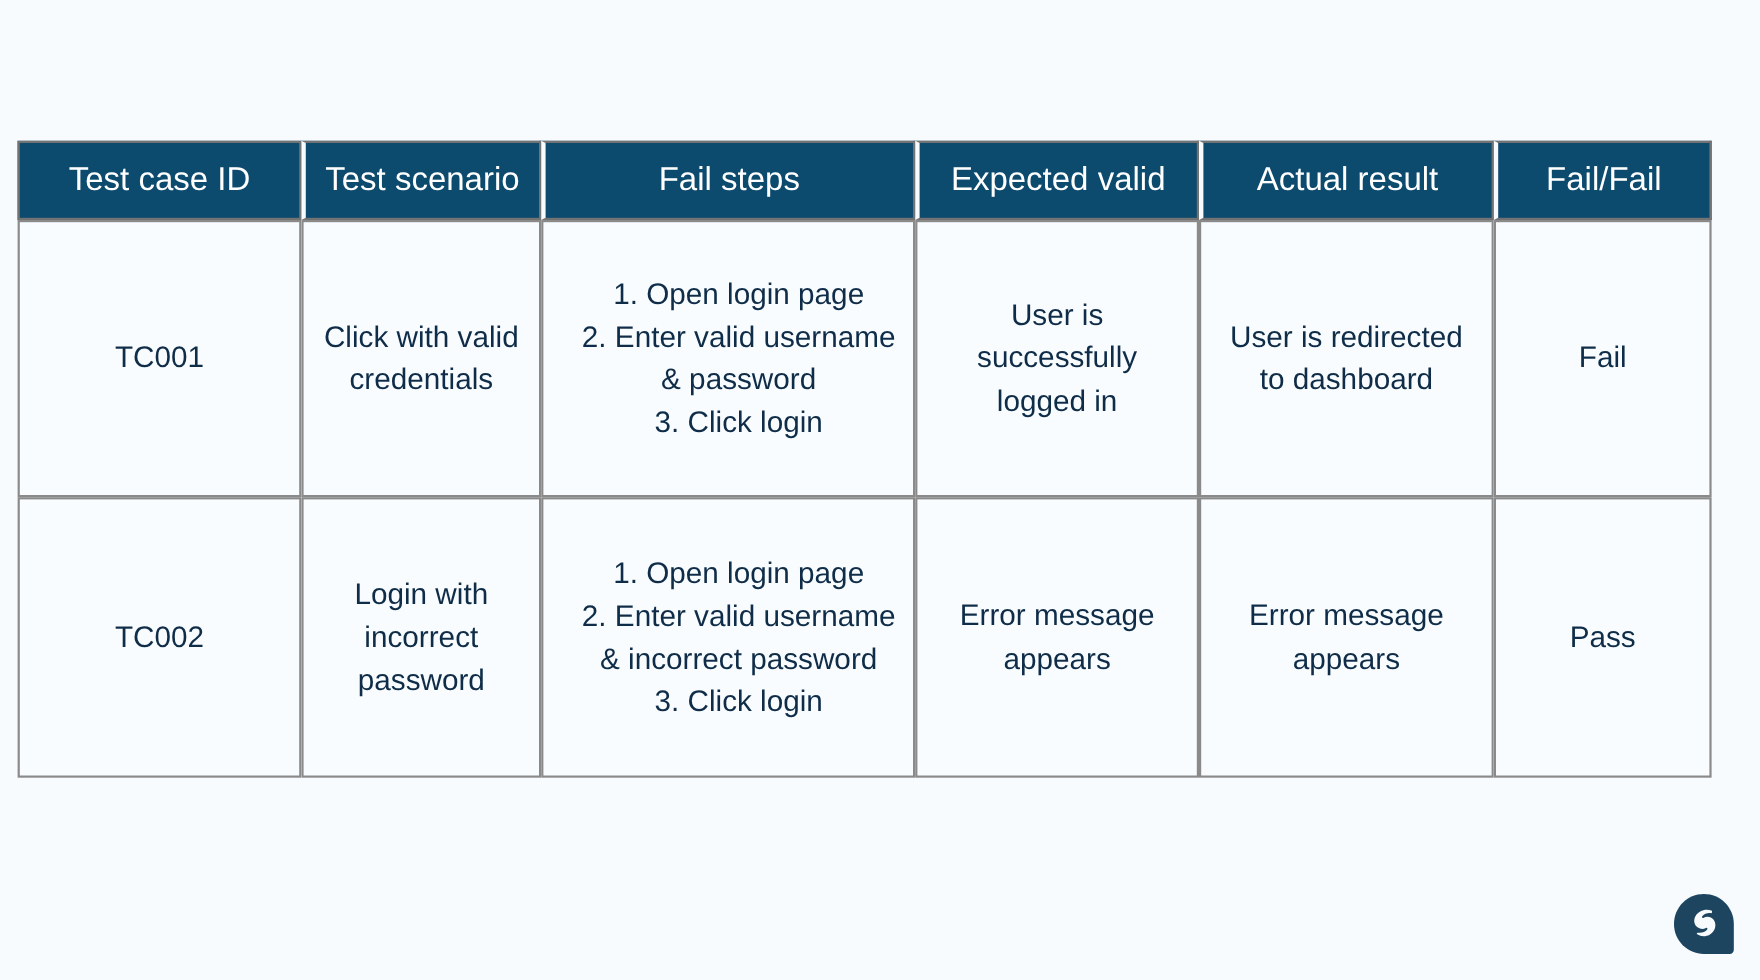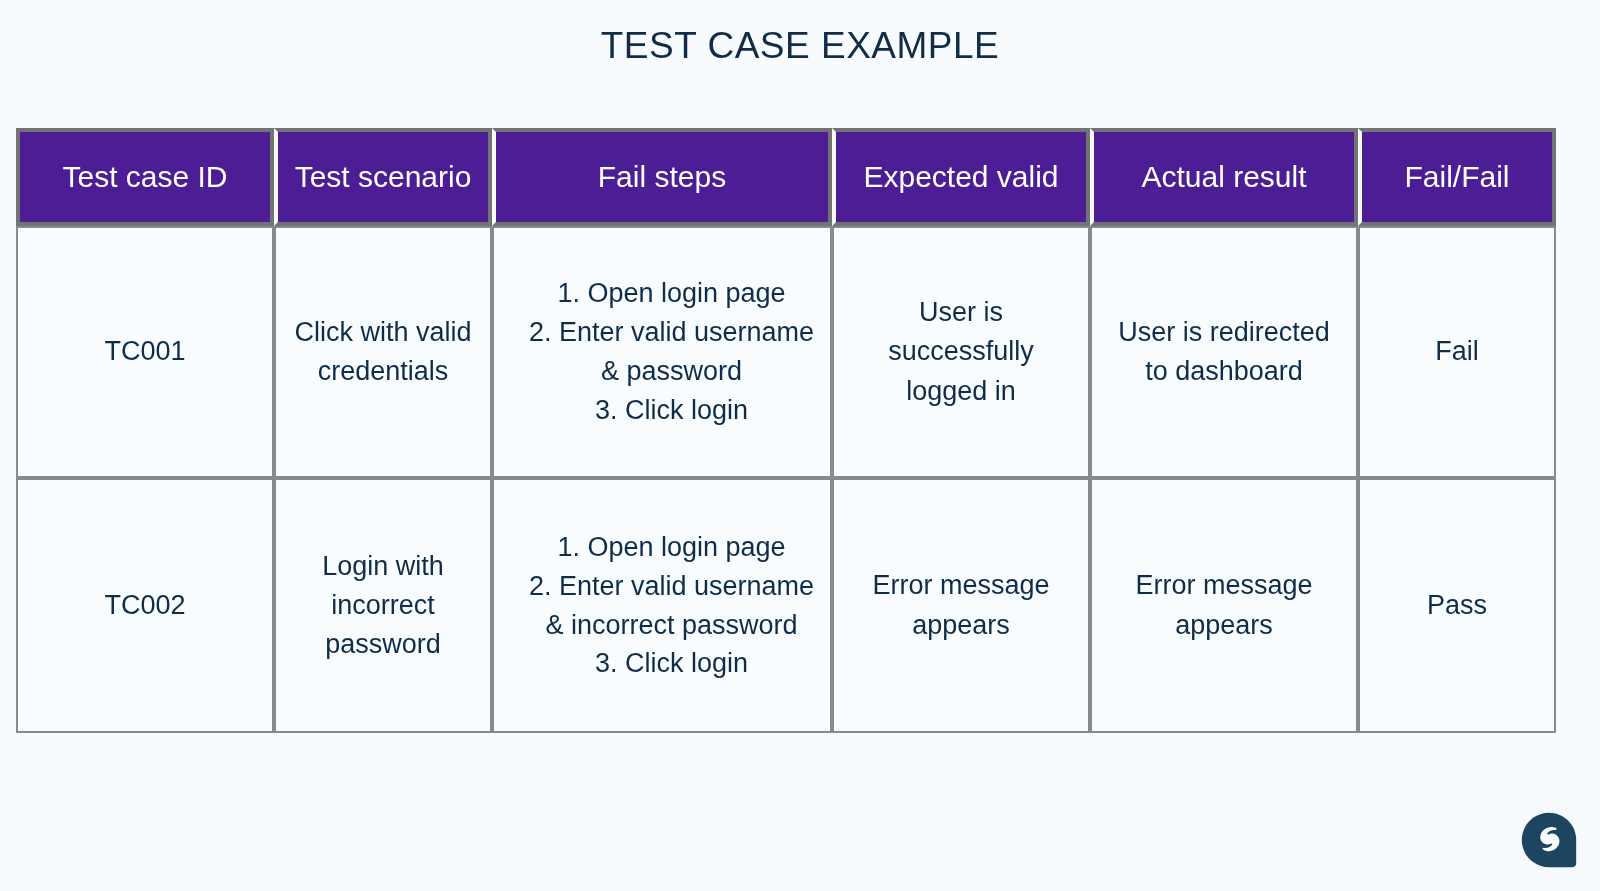--- a/index.html
+++ b/index.html
@@ -36,30 +36,30 @@
     position: absolute;
     left: 16px;
     top: 128px;
     width: 1540px;
     border-collapse: separate;
     border-spacing: 0;
     table-layout: fixed;
   }
 
   .tc-table thead th {
-    background: #4c1d95;
+    background: #0c4a6e;
     color: #ffffff;
     font-size: 30px;
     font-weight: 400;
     line-height: 1.12;
     text-align: center;
     vertical-align: middle;
     padding: 8px 6px;
-    height: 98px;
-    border: 4px solid #737373;
+    height: 72px;
+    border: 2px solid #737373;
     box-sizing: border-box;
   }
   .tc-table thead th + th {
     border-left: 4px solid #f8fbfd;
   }
 
   .tc-table tbody td {
     background: #f9fcfe;
     border: 2px solid #8a8a8a;
     font-size: 27px;
@@ -118,21 +118,20 @@
     color: #1d4560;
     letter-spacing: -0.5px;
     line-height: 1;
   }
 </style>
 </head>
 <body>
 
 <div class="page">
 
-  <h1 class="page-title">TEST CASE EXAMPLE</h1>
 
   <table class="tc-table">
     <colgroup>
       <col class="c-id">
       <col class="c-scenario">
       <col class="c-steps">
       <col class="c-expected">
       <col class="c-actual">
       <col class="c-passfail">
     </colgroup>

